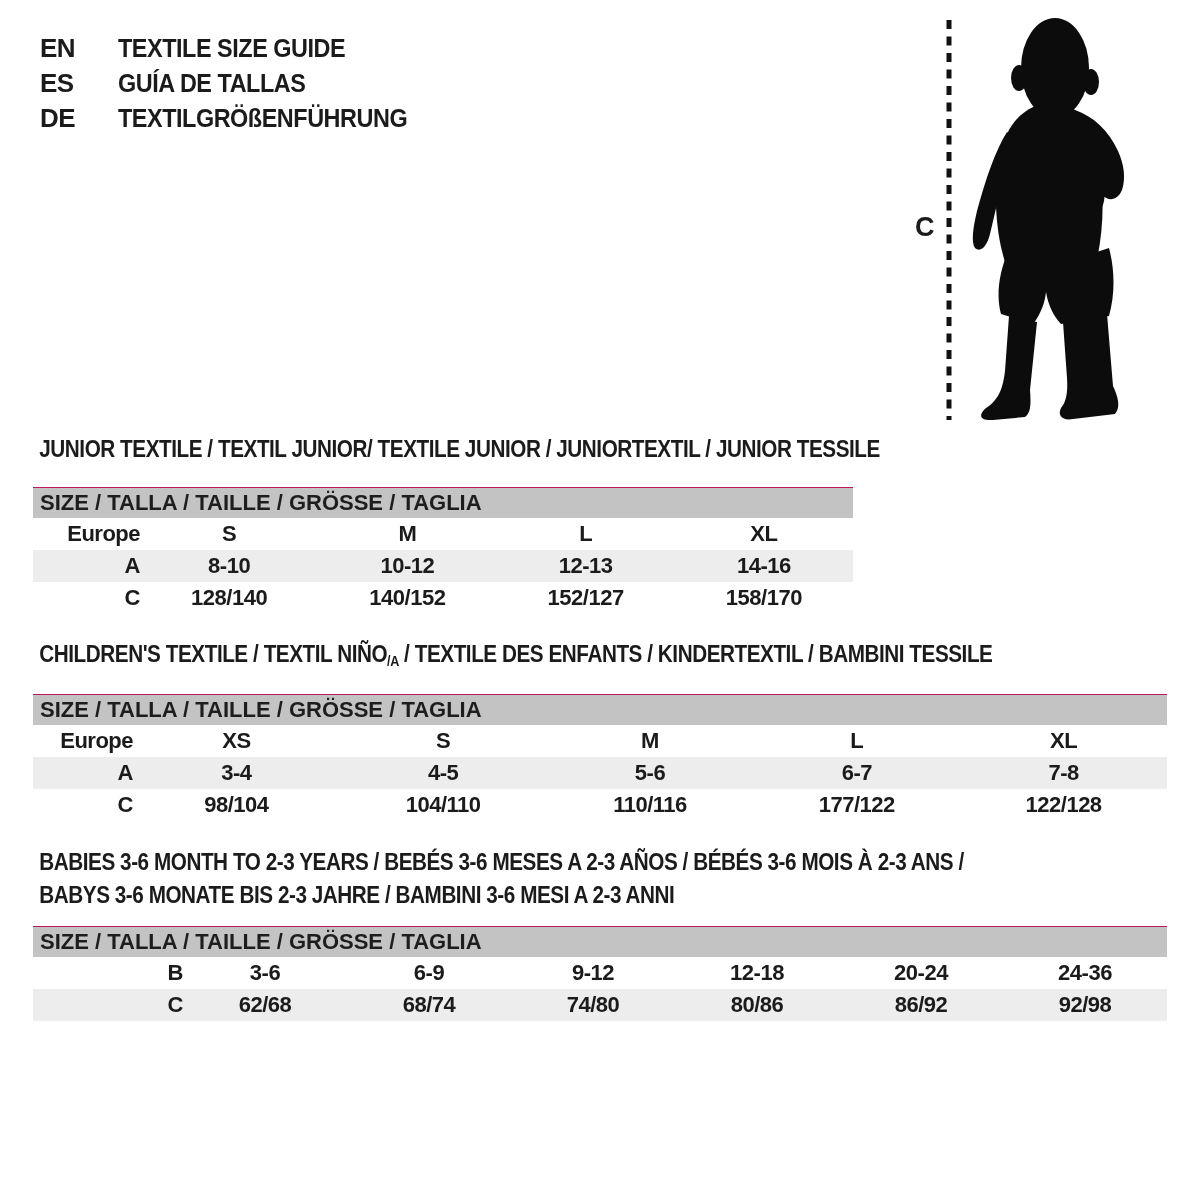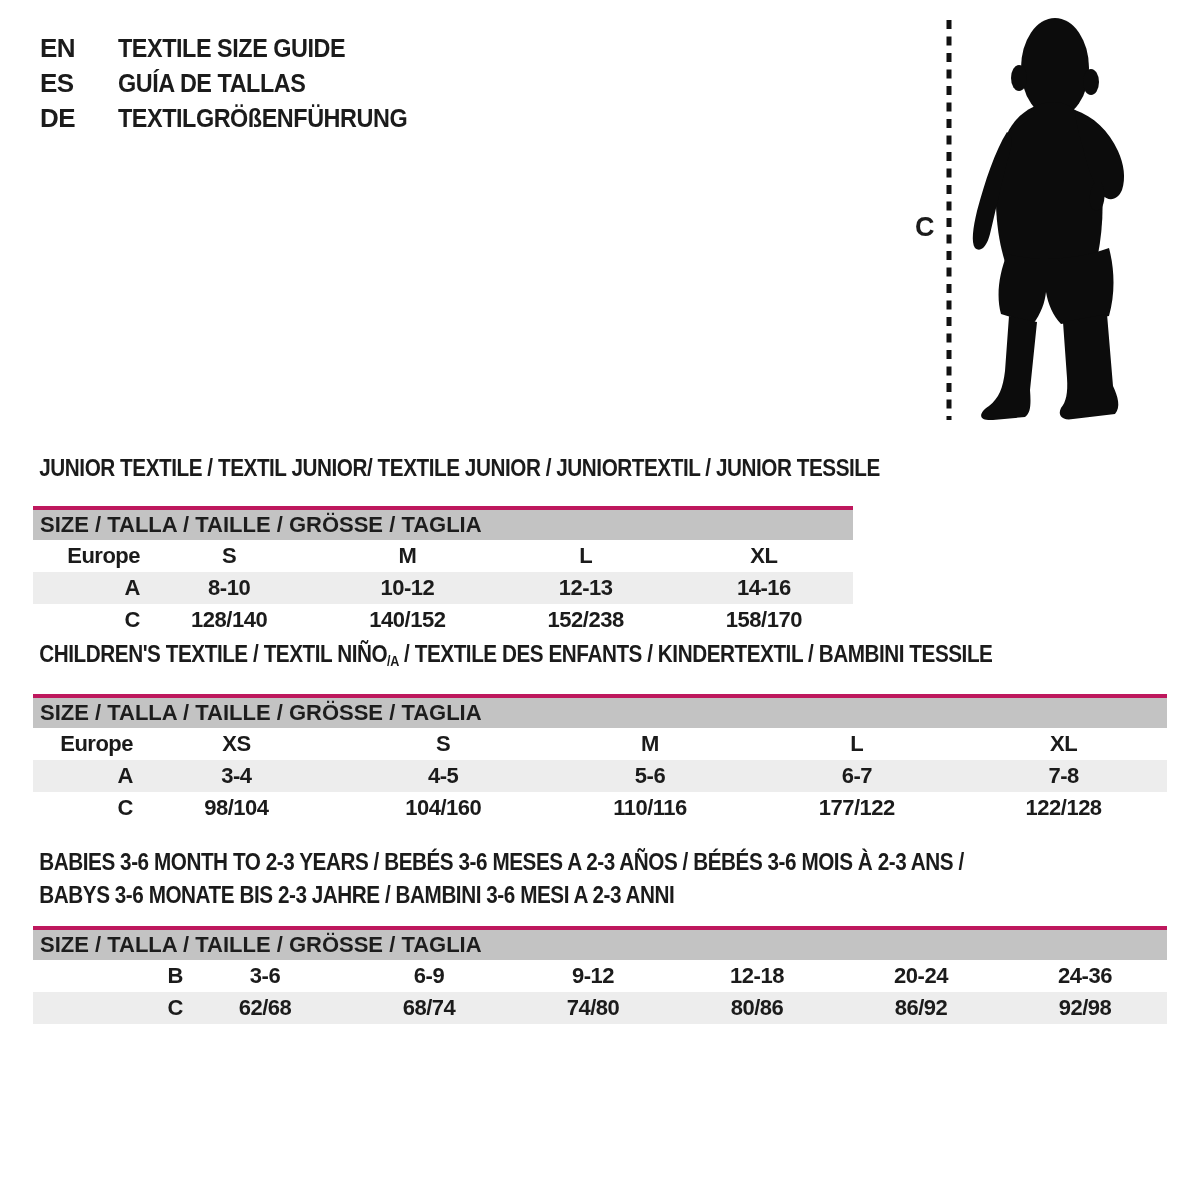--- a/index.html
+++ b/index.html
@@ -20,33 +20,33 @@
   .lang-label{letter-spacing:-0.5px;transform:scaleX(0.9);transform-origin:left center;white-space:nowrap;}
   
   .c-label{position:absolute;left:915px;top:212px;font-weight:700;font-size:27px;}
   .dash-line{position:absolute;left:946px;top:20px;}
   .baby{position:absolute;left:963px;top:16px;}
   
   .sec{position:absolute;left:33px;}
   .sec-title{margin:0;font-size:23px;font-weight:700;line-height:26px;padding-left:7px;}
   .sec-title sub{font-size:14px;vertical-align:baseline;position:relative;top:4px;}
   .size-bar{
-    height:30px;background:#c3c3c3;border-top:4px solid #be185d;
+    height:30px;background:#c3c3c3;border-top:1px solid #be185d;
     display:flex;align-items:center;
     font-weight:700;font-size:22px;color:#1d1d1d;
   }
   .size-bar span{padding-left:7px;}
   .trow{display:grid;height:32px;align-items:center;font-weight:700;font-size:22px;}
   .trow span{text-align:center;letter-spacing:-0.5px;}
   .trow .lbl{text-align:right;padding-left:7px;}
   .stripe{background:#ededed;}
   .cols-j{grid-template-columns:107px repeat(4,1fr);}
   .cols-c{grid-template-columns:100px repeat(5,1fr);}
   .cols-b{grid-template-columns:150px repeat(6,1fr);}
-  #sec-junior{top:455px;width:820px;}
+  #sec-junior{top:436px;width:820px;}
   #sec-junior .size-bar{margin-top:25px;}
   #sec-children{top:641px;width:1134px;}
   #sec-children .size-bar{margin-top:24px;}
   #sec-babies{top:849px;width:1134px;}
   #sec-babies .size-bar{margin-top:18px;}
   .sec-title.second-line{margin-top:7px;}
   
   .legend{position:absolute;left:40px;top:1064px;}
   .legend-line{font-weight:700;font-size:22px;line-height:33px;}
 </style>
@@ -116,21 +116,21 @@
       <span class="lbl">A</span>
       <span>8-10</span>
       <span>10-12</span>
       <span>12-13</span>
       <span>14-16</span>
     </div>
     <div class="trow cols-j">
       <span class="lbl">C</span>
       <span>128/140</span>
       <span>140/152</span>
-      <span>152/238</span>
+      <span>152/127</span>
       <span>158/170</span>
     </div>
   </section>
 
   <section class="sec" id="sec-children">
     <h2 class="sec-title cond"><span>CHILDREN'S TEXTILE / TEXTIL NIÑO</span><sub>/A</sub><span> / TEXTILE DES ENFANTS / KINDERTEXTIL / BAMBINI TESSILE</span></h2>
     <div class="size-bar">
       <span>SIZE / TALLA / TAILLE / GRÖSSE / TAGLIA</span>
     </div>
     <div class="trow cols-c">
@@ -145,21 +145,21 @@
       <span class="lbl">A</span>
       <span>3-4</span>
       <span>4-5</span>
       <span>5-6</span>
       <span>6-7</span>
       <span>7-8</span>
     </div>
     <div class="trow cols-c">
       <span class="lbl">C</span>
       <span>98/104</span>
-      <span>104/160</span>
+      <span>104/110</span>
       <span>110/116</span>
       <span>177/122</span>
       <span>122/128</span>
     </div>
   </section>
 
   <section class="sec" id="sec-babies">
     <h2 class="sec-title cond">BABIES 3-6 MONTH TO 2-3 YEARS / BEBÉS 3-6 MESES A 2-3 AÑOS / BÉBÉS 3-6 MOIS À 2-3 ANS /</h2>
     <h2 class="sec-title cond second-line">BABYS 3-6 MONATE BIS 2-3 JAHRE / BAMBINI 3-6 MESI A 2-3 ANNI</h2>
     <div class="size-bar">

